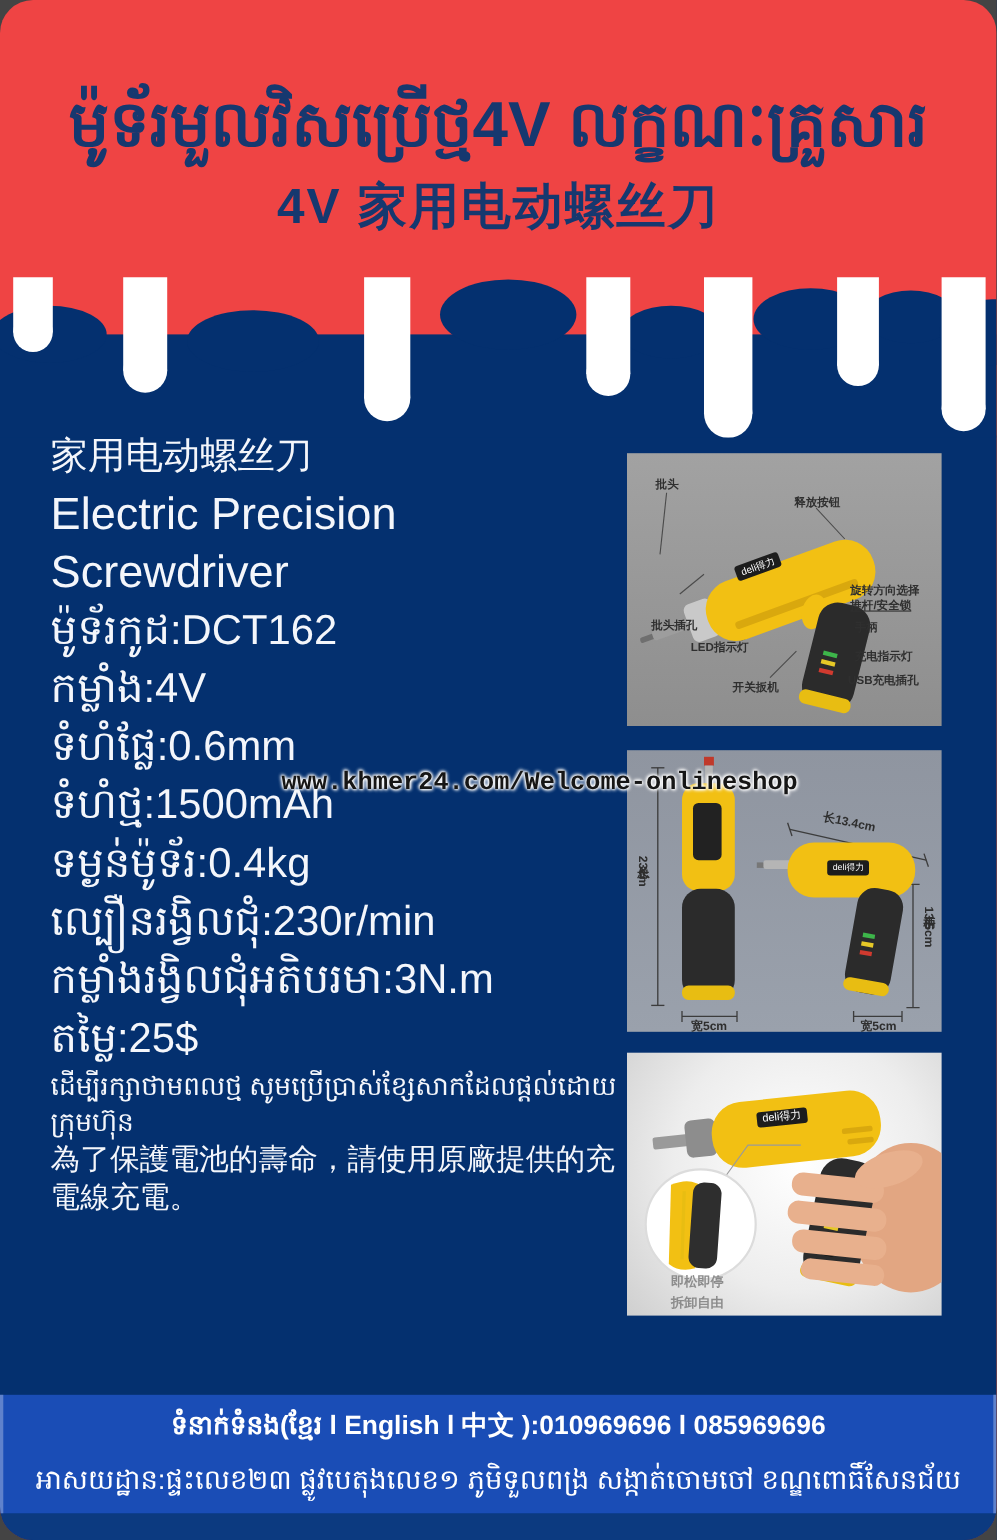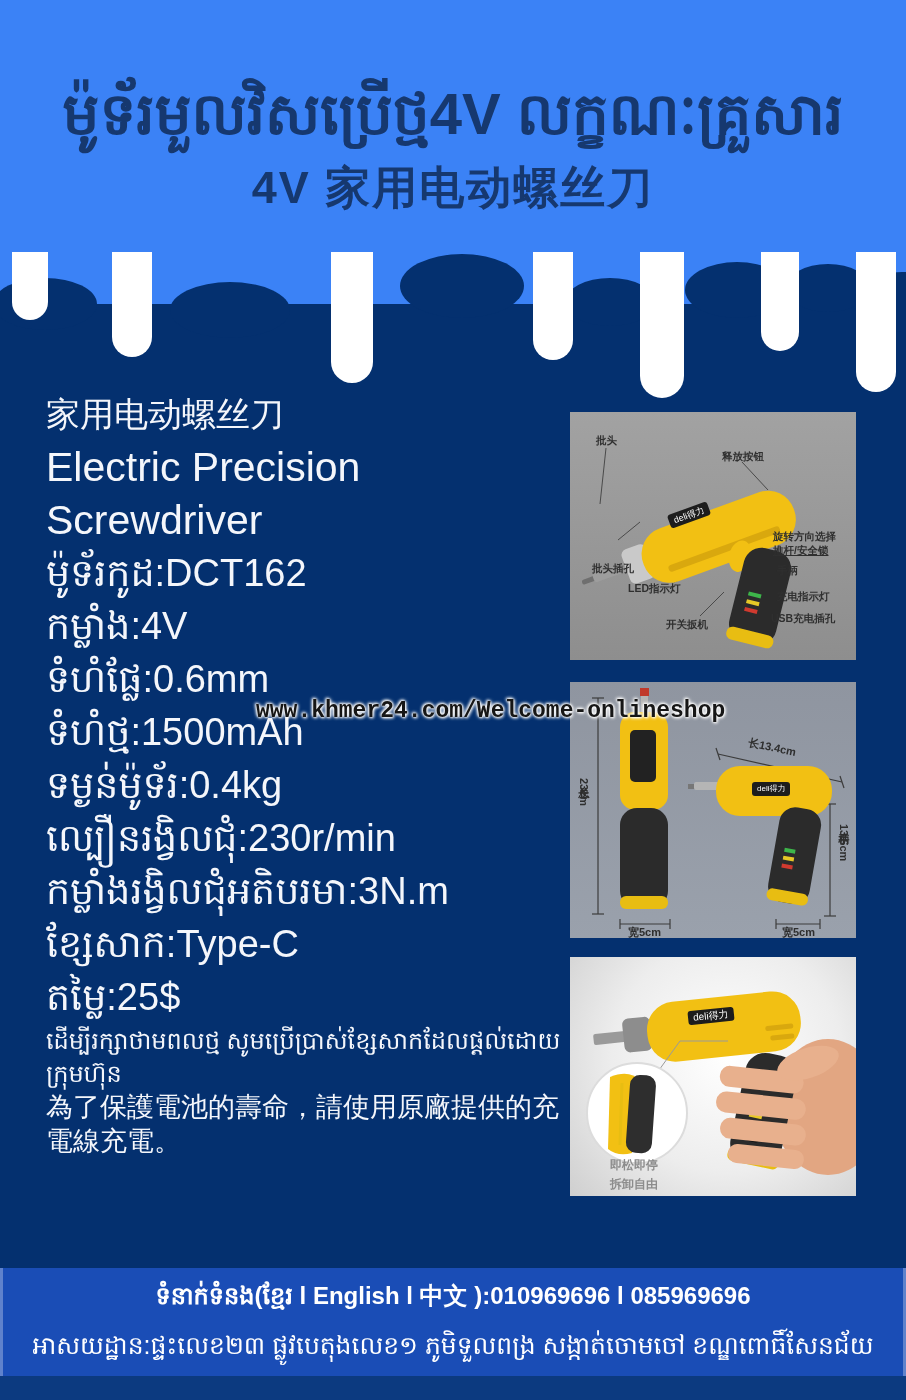--- a/index.html
+++ b/index.html
@@ -1,18 +1,18 @@
 <!DOCTYPE html>
 <html><head>
 <meta charset="utf-8">
 <style>
   html,body{margin:0;padding:0;background:#444;}
   .poster{
     position:relative;width:906px;height:1400px;overflow:hidden;
-    background:#3b82f6;font-family:"Liberation Sans",sans-serif;
+    background:#ef4444;font-family:"Liberation Sans",sans-serif;border-radius:30px;
   }
   
   .title-km{
     position:absolute;top:72px;left:0;width:906px;text-align:center;
     font-size:58px;font-weight:bold;color:#16386F;line-height:1.45;
   }
   .title-zh{
     position:absolute;top:158px;left:0;width:906px;text-align:center;
     font-size:45px;font-weight:bold;color:#16386F;letter-spacing:2px;
   }
@@ -98,21 +98,20 @@
   <div class="specs">
     <div class="spec-zh-heading">家用电动螺丝刀</div>
     <div class="spec-en-heading">Electric Precision Screwdriver</div>
     <div class="spec-line">ម៉ូទ័រកូដ:DCT162</div>
     <div class="spec-line">កម្លាំង:4V</div>
     <div class="spec-line">ទំហំផ្លែ:0.6mm</div>
     <div class="spec-line">ទំហំថ្ម:1500mAh</div>
     <div class="spec-line">ទម្ងន់ម៉ូទ័រ:0.4kg</div>
     <div class="spec-line">ល្បឿនរង្វិលជុំ:230r/min</div>
     <div class="spec-line">កម្លាំងរង្វិលជុំអតិបរមា:3N.m</div>
-    <div class="spec-line">ខ្សែសាក:Type-C</div>
     <div class="spec-line">តម្លៃ:25$</div>
     <div class="spec-note-km">ដើម្បីរក្សាថាមពលថ្ម សូមប្រើប្រាស់ខ្សែសាកដែលផ្តល់ដោយក្រុមហ៊ុន</div>
     <div class="spec-note-zh">為了保護電池的壽命，請使用原廠提供的充電線充電。</div>
   </div>
 
   <div class="watermark">www.khmer24.com/Welcome-onlineshop</div>
 
   <div class="card card1">
     <svg width="286" height="248" viewBox="0 0 286 248">
       <g stroke="#4a4a4a" stroke-width="1" fill="none">

